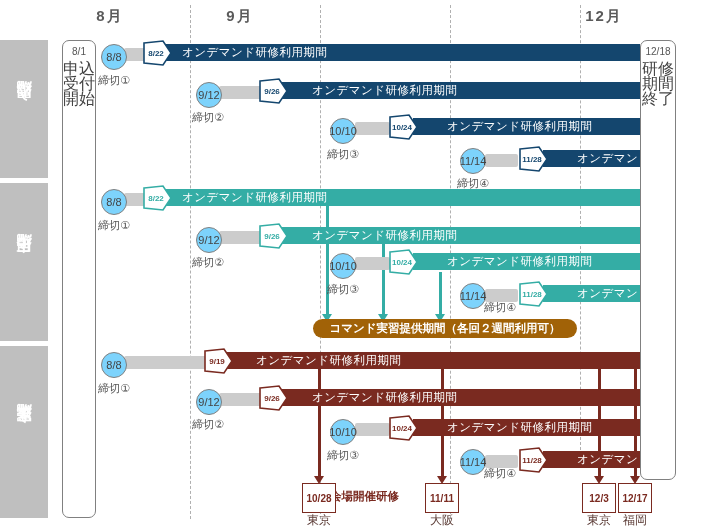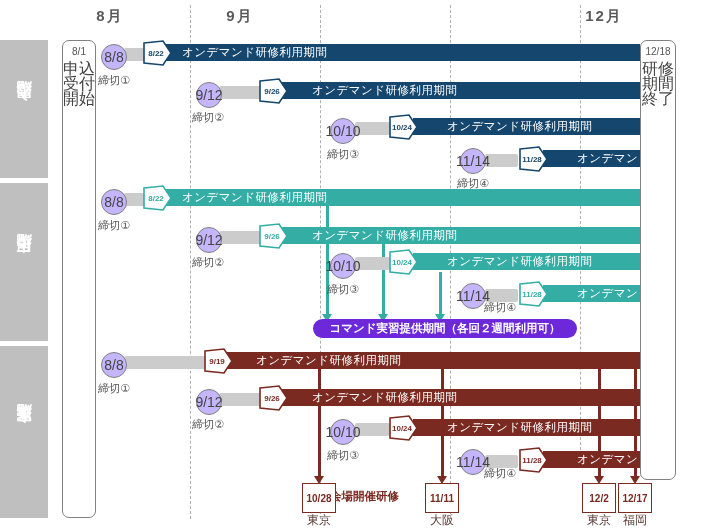--- a/index.html
+++ b/index.html
@@ -50,23 +50,23 @@
   .endbox .t { font-size:16px; line-height:15px; color:#444; text-align:right; }
 
   
   .pre {
     position:absolute; height:13px; background:#cccccc; border-radius:2px;
   }
 
   
   .circ {
     position:absolute; width:26px; height:26px; border-radius:50%;
-    border:1px solid #808080; background:#c4b5fd;
-    display:flex; align-items:center; justify-content:center;
-    font-size:14px; color:#444; z-index:6;
+    border:1px solid #808080; background:#7dd3fc;
+    display:flex; align-items:center; justify-content:center;
+    font-size:11px; color:#444; z-index:6;
   }
   .clabel {
     position:absolute; font-size:11px; color:#555; white-space:nowrap; z-index:6;
   }
 
   
   .bar {
     position:absolute; height:17px;
     display:flex; align-items:center;
     color:#ffffff; font-size:11.5px; font-weight:normal;
@@ -85,21 +85,21 @@
     position:absolute; left:0; top:0; width:30px; height:26px;
     display:flex; align-items:center; justify-content:center;
     font-size:8px; font-weight:bold; padding-right:2px;
   }
   .flag.navy .txt { color:#14466e; }
   .flag.teal .txt { color:#34ada5; }
   .flag.red  .txt { color:#7a2a20; }
 
   
   .pill {
-    position:absolute; height:19px; background:#6d28d9; border-radius:10px;
+    position:absolute; height:19px; background:#a16207; border-radius:10px;
     color:#fff; font-size:11.5px; font-weight:bold;
     display:flex; align-items:center; justify-content:center;
     white-space:nowrap;
   }
 
   
   .conn { position:absolute; width:3px; }
   .conn.teal { background:#34ada5; }
   .conn.red  { background:#7a2a20; }
   .arrowhead { position:absolute; width:0; height:0; border-left:5px solid transparent; border-right:5px solid transparent; }
@@ -364,21 +364,21 @@
       <span>10/28</span>
     </div>
   <div class="venue-city" style="left:299px; top:512px">東京</div>
 
   <div class="venue" style="left:425px; top:483px">
       <span>11/11</span>
     </div>
   <div class="venue-city" style="left:422px; top:512px">大阪</div>
 
   <div class="venue" style="left:582px; top:483px">
-      <span>12/2</span>
+      <span>12/3</span>
     </div>
   <div class="venue-city" style="left:579px; top:512px">東京</div>
 
   <div class="venue" style="left:618px; top:483px">
       <span>12/17</span>
     </div>
   <div class="venue-city" style="left:615px; top:512px">福岡</div>
 
 </div>
 

